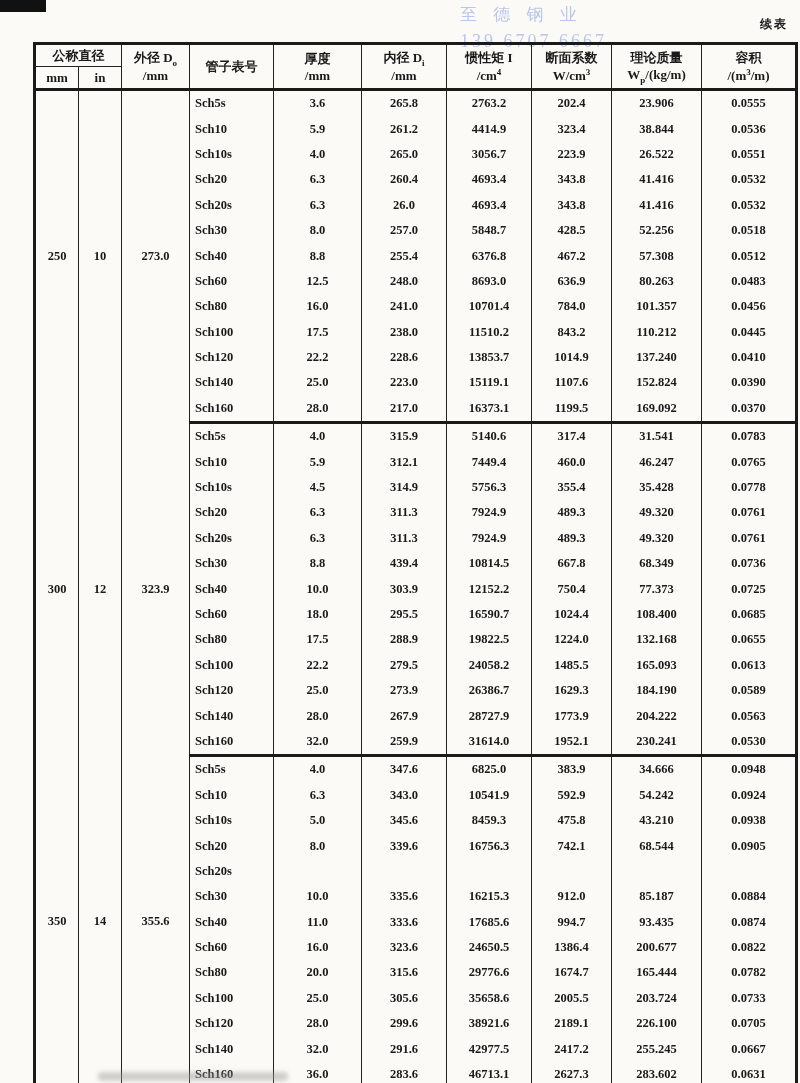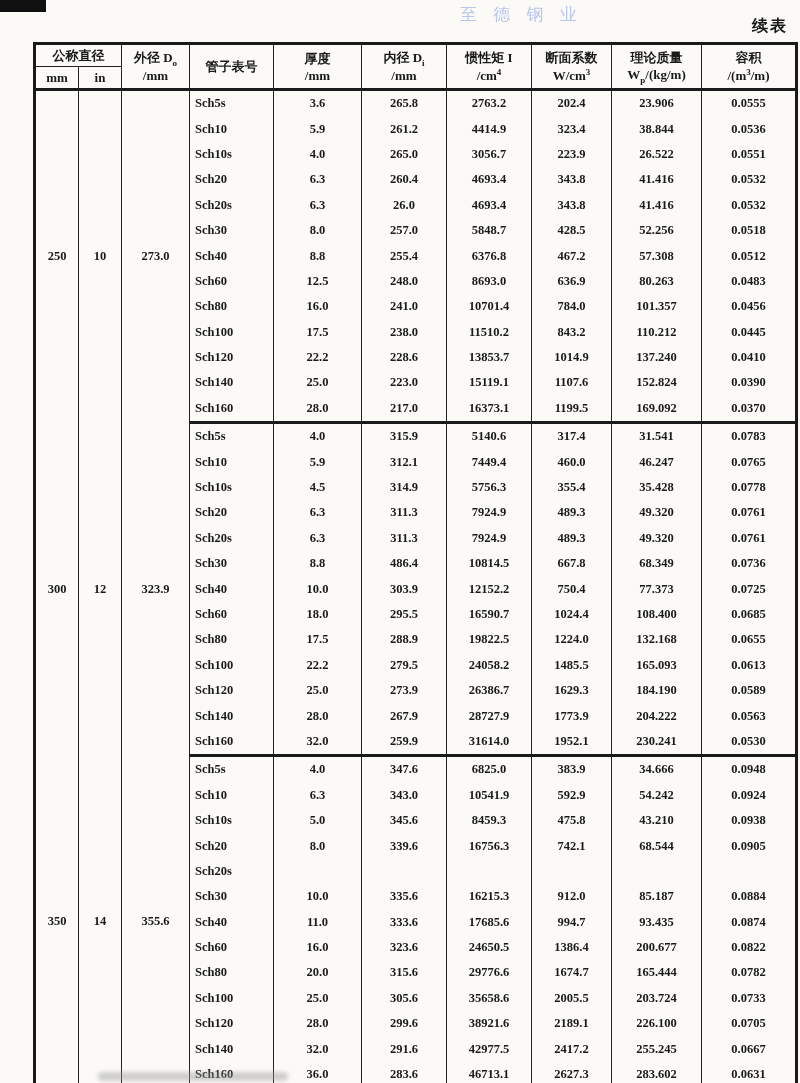--- a/index.html
+++ b/index.html
@@ -17,21 +17,21 @@
     background:#9a9a97;opacity:.45;filter:blur(2px);border-radius:4px;
   }
   .watermark{
     position:absolute;left:460px;top:2px;width:250px;text-align:left;
     color:#b9c6ee;font-weight:normal;line-height:1.5;
     font-size:17px;letter-spacing:6px;pointer-events:none;
   }
   .watermark .phone{font-size:18px;letter-spacing:3px;}
   .cont-label{
     position:absolute;right:12px;top:16px;
-    font-size:16px;font-weight:bold;letter-spacing:2px;
+    font-size:12px;font-weight:bold;letter-spacing:2px;
   }
   table.spec{
     position:absolute;left:33px;top:42px;width:762px;
     border-collapse:collapse;table-layout:fixed;
     border:3px solid #1a1a1a;
     font-size:12.5px;font-weight:bold;
   }
   col.c-mm{width:44px}col.c-in{width:43px}col.c-od{width:68px}
   col.c-sch{width:84px}col.c-thk{width:88px}col.c-id{width:85px}
   col.c-moi{width:85px}col.c-sm{width:80px}col.c-mass{width:90px}col.c-vol{width:95px}
@@ -52,20 +52,21 @@
   sub{font-size:9px;vertical-align:sub;}
   sup{font-size:9px;vertical-align:super;}
 </style>
 </head>
 <body>
 
 <div class="scan-mark-topleft"></div>
 
 <div class="watermark">
   <div>至 德 钢 业</div>
+  <div class="phone">139 6707 6667</div>
 </div>
 
 <div class="cont-label">续表</div>
 
 <table class="spec">
   <colgroup>
     <col class="c-mm">
       <col class="c-in">
       <col class="c-od">
       <col class="c-sch">
@@ -283,21 +284,21 @@
         <td class="center">6.3</td>
         <td class="center">311.3</td>
         <td class="center">7924.9</td>
         <td class="center">489.3</td>
         <td class="center">49.320</td>
         <td class="center">0.0761</td>
       </tr>
       <tr>
         <td class="sch">Sch30</td>
         <td class="center">8.8</td>
-        <td class="center">486.4</td>
+        <td class="center">439.4</td>
         <td class="center">10814.5</td>
         <td class="center">667.8</td>
         <td class="center">68.349</td>
         <td class="center">0.0736</td>
       </tr>
       <tr>
         <td class="sch">Sch40</td>
         <td class="center">10.0</td>
         <td class="center">303.9</td>
         <td class="center">12152.2</td>

